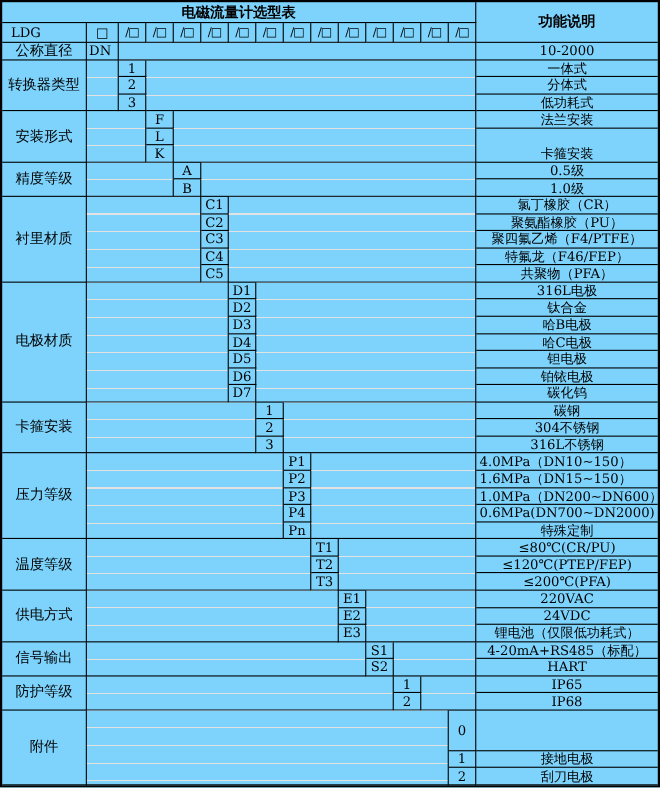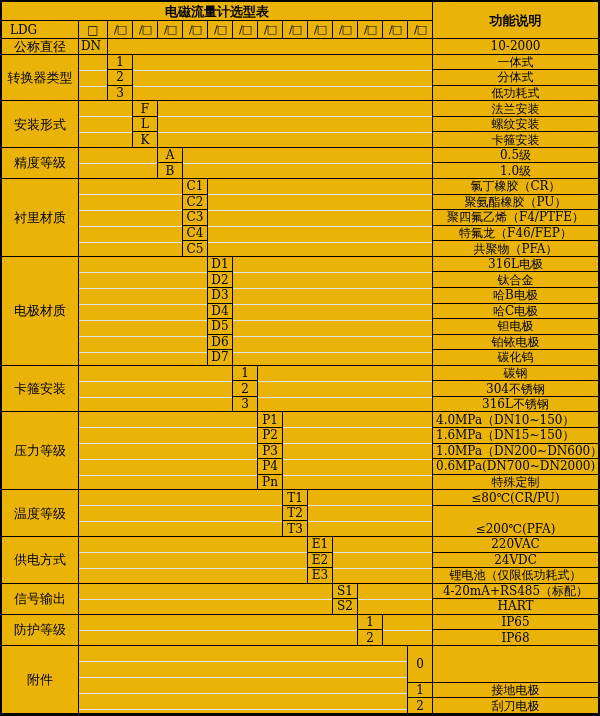--- a/index.html
+++ b/index.html
@@ -1,18 +1,18 @@
 <!DOCTYPE html>
 <html><head>
 <meta charset="utf-8">
 <style>
   html,body{margin:0;padding:0;background:#fff;}
   #app{
     width:600px;height:716px;box-sizing:border-box;
-    border:2px solid #000;background:#eab308;
+    border:2px solid #000;background:#7dd3fc;
     display:grid;
     grid-template-columns:77px 29px repeat(13,25px) 1fr;
     grid-template-rows:19px 18px repeat(42,1fr);
     font-family:"DejaVu Serif","Liberation Serif",serif;
     color:#000;font-size:12px;
   }
   .c{
     border-right:1px solid #000;
     border-bottom:1px solid #000;
     display:flex;align-items:center;justify-content:center;
@@ -71,21 +71,20 @@
     <div class="c desc" style="grid-area: 4 / 16 / 5 / 17;">一体式</div>
     <div class="c desc" style="grid-area: 5 / 16 / 6 / 17;">分体式</div>
     <div class="c desc" style="grid-area: 6 / 16 / 7 / 17;">低功耗式</div>
     <div class="c label" style="grid-area: 7 / 1 / 10 / 2;">安装形式</div>
     <div class="c gap" style="grid-area: 7 / 2 / 10 / 4;"></div>
     <div class="c code" style="grid-area: 7 / 4 / 8 / 5;">F</div>
     <div class="c code" style="grid-area: 8 / 4 / 9 / 5;">L</div>
     <div class="c code" style="grid-area: 9 / 4 / 10 / 5;">K</div>
     <div class="c gap" style="grid-area: 7 / 5 / 10 / 16;"></div>
     <div class="c desc" style="grid-area: 7 / 16 / 8 / 17;">法兰安装</div>
-    <div class="c desc" style="grid-area: 8 / 16 / 9 / 17;">螺纹安装</div>
     <div class="c desc" style="grid-area: 9 / 16 / 10 / 17;">卡箍安装</div>
     <div class="c label" style="grid-area: 10 / 1 / 12 / 2;">精度等级</div>
     <div class="c gap" style="grid-area: 10 / 2 / 12 / 5;"></div>
     <div class="c code" style="grid-area: 10 / 5 / 11 / 6;">A</div>
     <div class="c code" style="grid-area: 11 / 5 / 12 / 6;">B</div>
     <div class="c gap" style="grid-area: 10 / 6 / 12 / 16;"></div>
     <div class="c desc" style="grid-area: 10 / 16 / 11 / 17;">0.5级</div>
     <div class="c desc" style="grid-area: 11 / 16 / 12 / 17;">1.0级</div>
     <div class="c label" style="grid-area: 12 / 1 / 17 / 2;">衬里材质</div>
     <div class="c gap" style="grid-area: 12 / 2 / 17 / 6;"></div>
@@ -139,20 +138,21 @@
     <div class="c desc left" style="grid-area: 29 / 16 / 30 / 17;">1.0MPa（DN200~DN600）</div>
     <div class="c desc left" style="grid-area: 30 / 16 / 31 / 17;">0.6MPa(DN700~DN2000)</div>
     <div class="c desc" style="grid-area: 31 / 16 / 32 / 17;">特殊定制</div>
     <div class="c label" style="grid-area: 32 / 1 / 35 / 2;">温度等级</div>
     <div class="c gap" style="grid-area: 32 / 2 / 35 / 10;"></div>
     <div class="c code" style="grid-area: 32 / 10 / 33 / 11;">T1</div>
     <div class="c code" style="grid-area: 33 / 10 / 34 / 11;">T2</div>
     <div class="c code" style="grid-area: 34 / 10 / 35 / 11;">T3</div>
     <div class="c gap" style="grid-area: 32 / 11 / 35 / 16;"></div>
     <div class="c desc" style="grid-area: 32 / 16 / 33 / 17;">≤80℃(CR/PU)</div>
+    <div class="c desc" style="grid-area: 33 / 16 / 34 / 17;">≤120℃(PTEP/FEP)</div>
     <div class="c desc" style="grid-area: 34 / 16 / 35 / 17;">≤200℃(PFA)</div>
     <div class="c label" style="grid-area: 35 / 1 / 38 / 2;">供电方式</div>
     <div class="c gap" style="grid-area: 35 / 2 / 38 / 11;"></div>
     <div class="c code" style="grid-area: 35 / 11 / 36 / 12;">E1</div>
     <div class="c code" style="grid-area: 36 / 11 / 37 / 12;">E2</div>
     <div class="c code" style="grid-area: 37 / 11 / 38 / 12;">E3</div>
     <div class="c gap" style="grid-area: 35 / 12 / 38 / 16;"></div>
     <div class="c desc" style="grid-area: 35 / 16 / 36 / 17; text-align: center;">220VAC</div>
     <div class="c desc" style="grid-area: 36 / 16 / 37 / 17;">24VDC</div>
     <div class="c desc" style="grid-area: 37 / 16 / 38 / 17;">锂电池（仅限低功耗式）</div>

